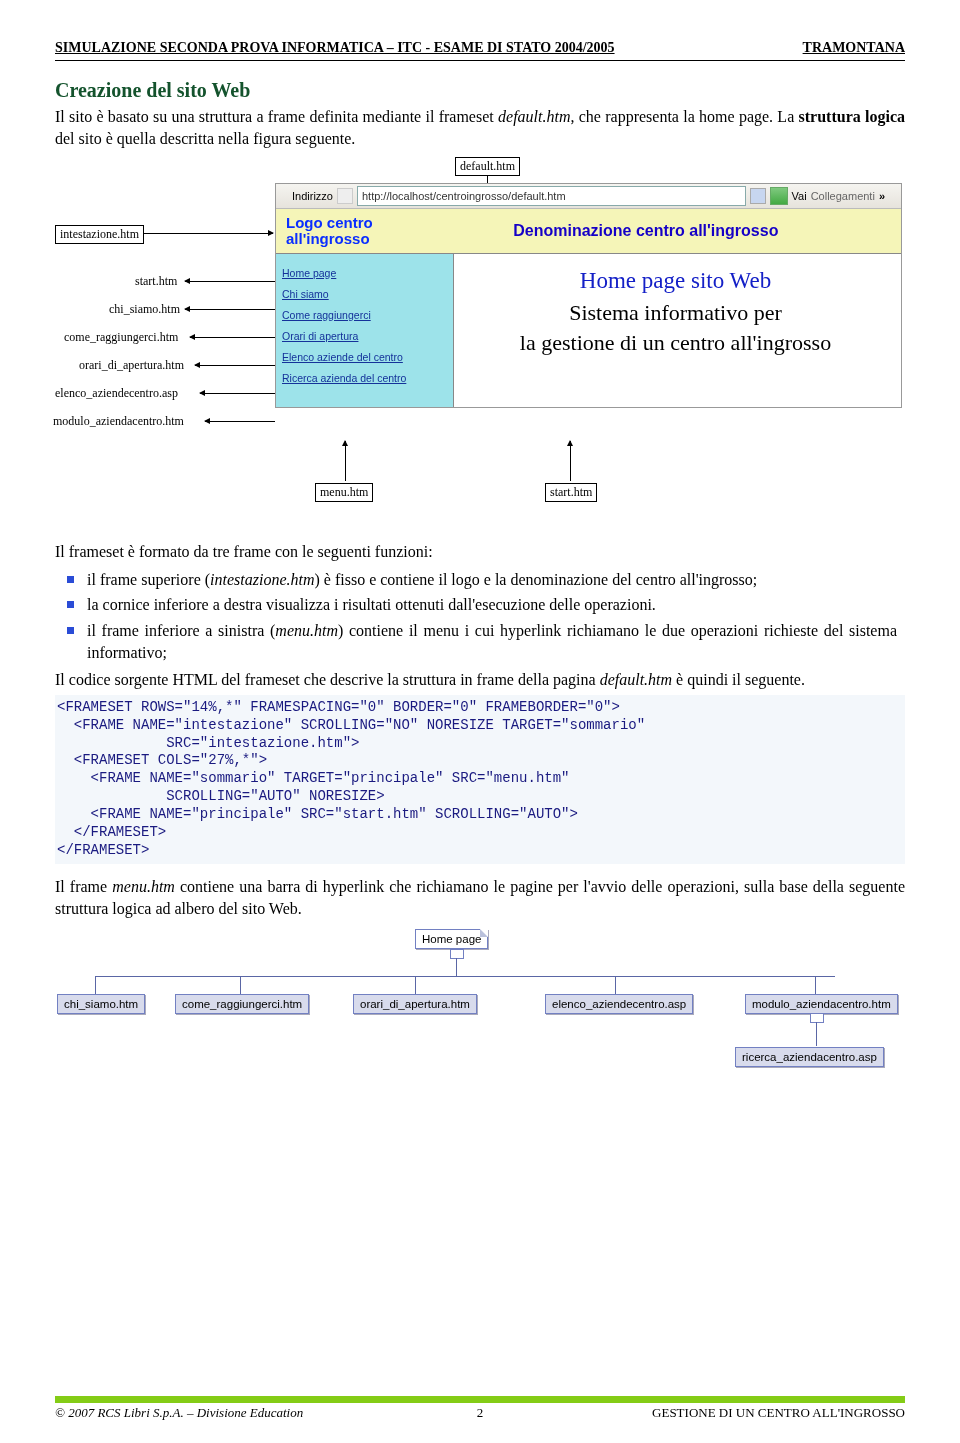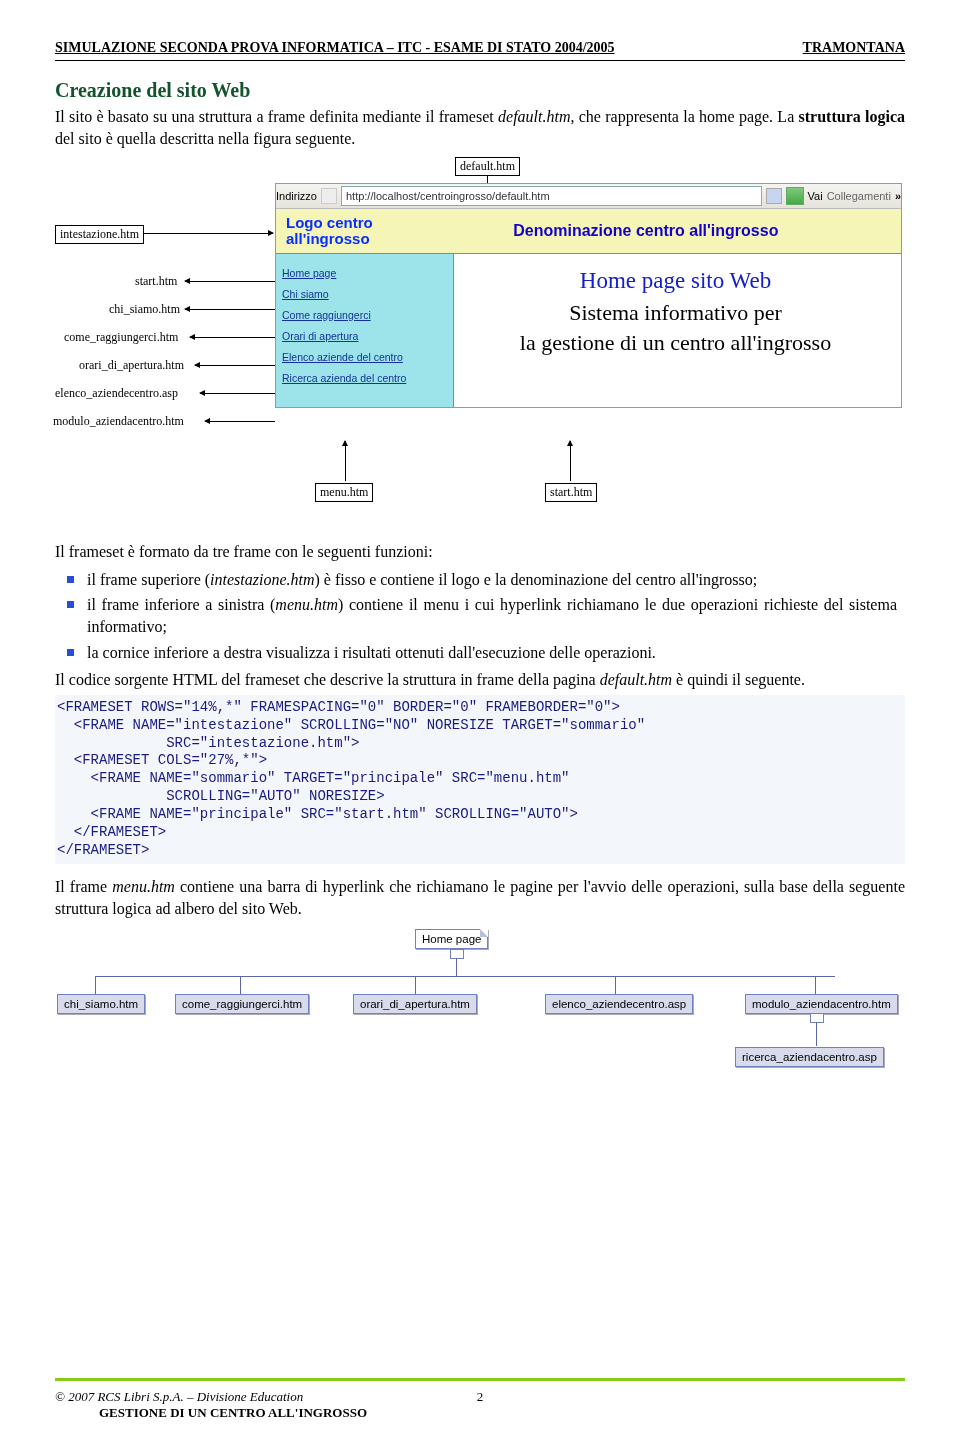--- a/index.html
+++ b/index.html
@@ -58,21 +58,21 @@
     width: 625px;
     border: 1px solid #999;
     background: #fff;
     font-family: Tahoma, Arial, sans-serif;
     font-size: 11px;
   }
   .addrbar {
     display: flex; align-items: center;
     background: linear-gradient(#f5f4f0,#e6e3dc);
     border-bottom: 1px solid #bbb;
-    padding: 2px 0; gap: 4px;
+    padding: 2px 16px; gap: 4px;
   }
   .addrbar .field {
     flex: 1; background: #fff; border: 1px solid #8aa;
     height: 16px; padding: 1px 4px; display: flex; align-items: center;
     color: #333;
   }
   .icon16 { width: 14px; height: 14px; display: inline-block; }
   .go { background: linear-gradient(#7fc97f,#4a4); width: 16px; height: 16px; border: 1px solid #6a6; }
 
   .headerFrame {
@@ -126,27 +126,26 @@
   .node.white { background: #fff; }
   .tline { position: absolute; background: #5a66a5; }
   .cornerfold {
     position:absolute; right:-1px; top:-1px;
     width:0;height:0;border-top:8px solid #fff;border-left:8px solid #b9c0db;
   }
 
   .footer {
     position: absolute;
     bottom: 22px; left: 55px; right: 55px;
-    border-top: 3px solid #84cc16;
+    border-top: 7px solid #84cc16;
     display: flex; justify-content: space-between;
     font-size: 13px;
-    padding-top: 8px;
-    flex-direction: column;
-  }
-  .footer .r { font-variant: small-caps; font-weight: bold; margin-left: 44px; }
+    padding-top: 2px;
+  }
+  .footer .r { font-variant: small-caps; font-weight: normal; margin-left: 44px; }
   .pgnum { position: absolute; left: 50%; transform: translateX(-50%); }
   .pageWrap { min-height: 1443px; position: relative; }
 </style>
 </head>
 <body>
 
 <div class="page pageWrap">
 
   <div class="hdr">
     <span class="hdr-left">SIMULAZIONE SECONDA PROVA INFORMATICA – ITC - ESAME DI STATO 2004/2005</span>
@@ -228,24 +227,24 @@
       </div>
     </div>
   </div>
 
   <p>Il frameset è formato da tre frame con le seguenti funzioni:</p>
 
   <ul class="sq">
     <li>
       <span>il frame superiore (</span><i>intestazione.htm</i><span>) è fisso e contiene il logo e la denominazione del centro all'ingrosso;</span>
     </li>
+    <li>la cornice inferiore a destra visualizza i risultati ottenuti dall'esecuzione delle operazioni.</li>
     <li>
       <span>il frame inferiore a sinistra (</span><i>menu.htm</i><span>) contiene il menu i cui hyperlink richiamano le due operazioni richieste del sistema informativo;</span>
     </li>
-    <li>la cornice inferiore a destra visualizza i risultati ottenuti dall'esecuzione delle operazioni.</li>
   </ul>
 
   <p>
     <span>Il codice sorgente HTML del frameset che descrive la struttura in frame della pagina </span><i>default.htm</i><span> è quindi il seguente.</span>
   </p>
 
   <div class="code">&lt;FRAMESET ROWS="14%,*" FRAMESPACING="0" BORDER="0" FRAMEBORDER="0"&gt;
   &lt;FRAME NAME="intestazione" SCROLLING="NO" NORESIZE TARGET="sommario"
              SRC="intestazione.htm"&gt;
   &lt;FRAMESET COLS="27%,*"&gt;

